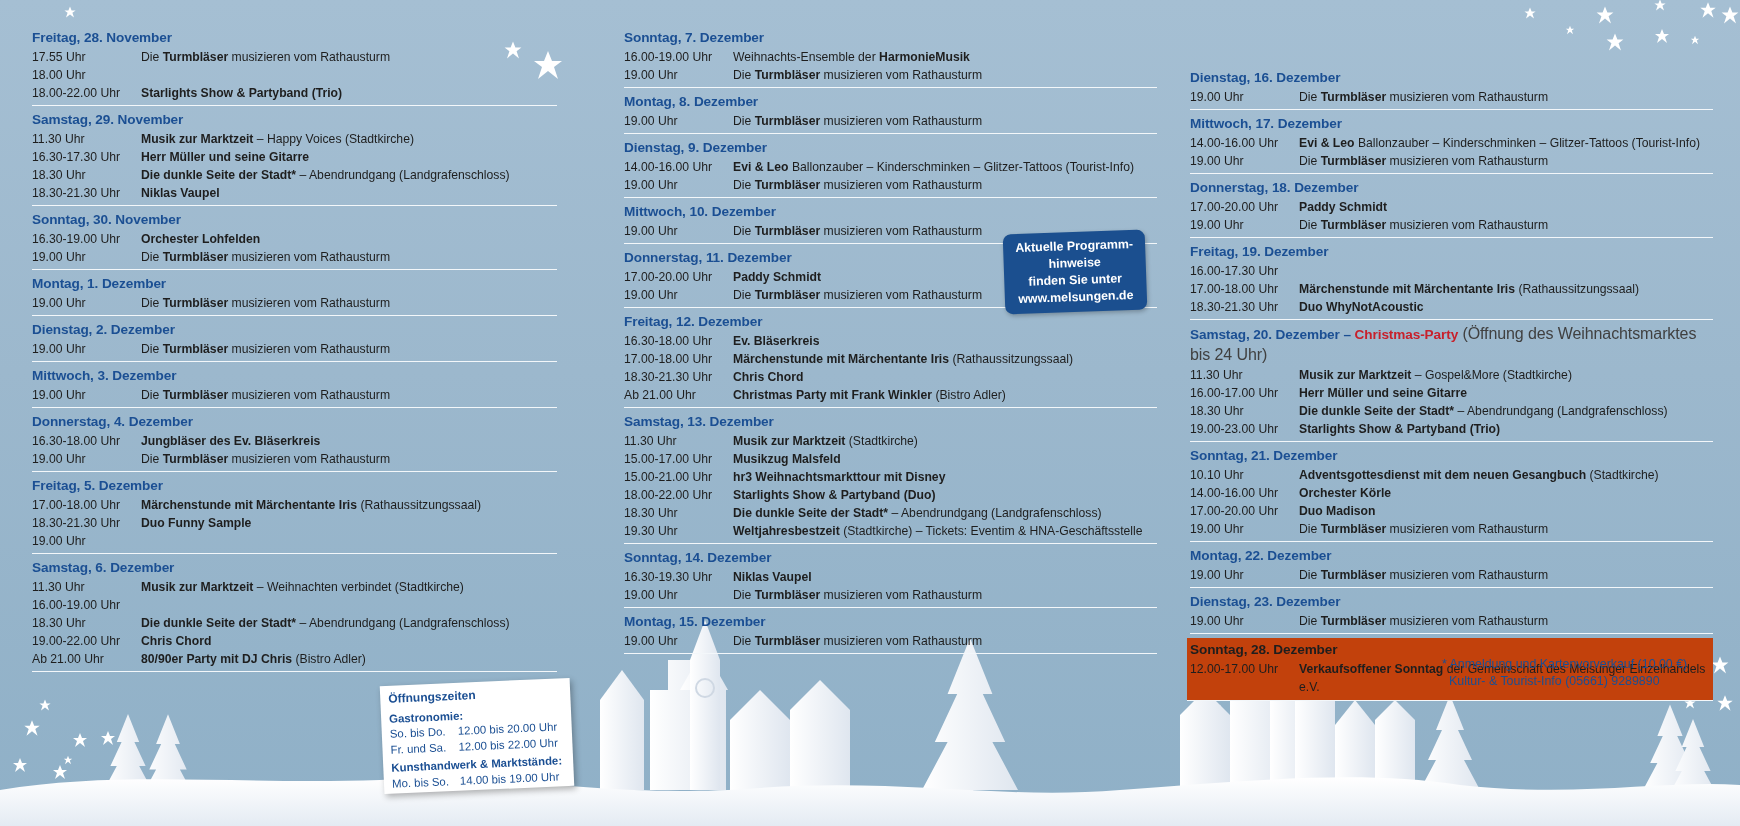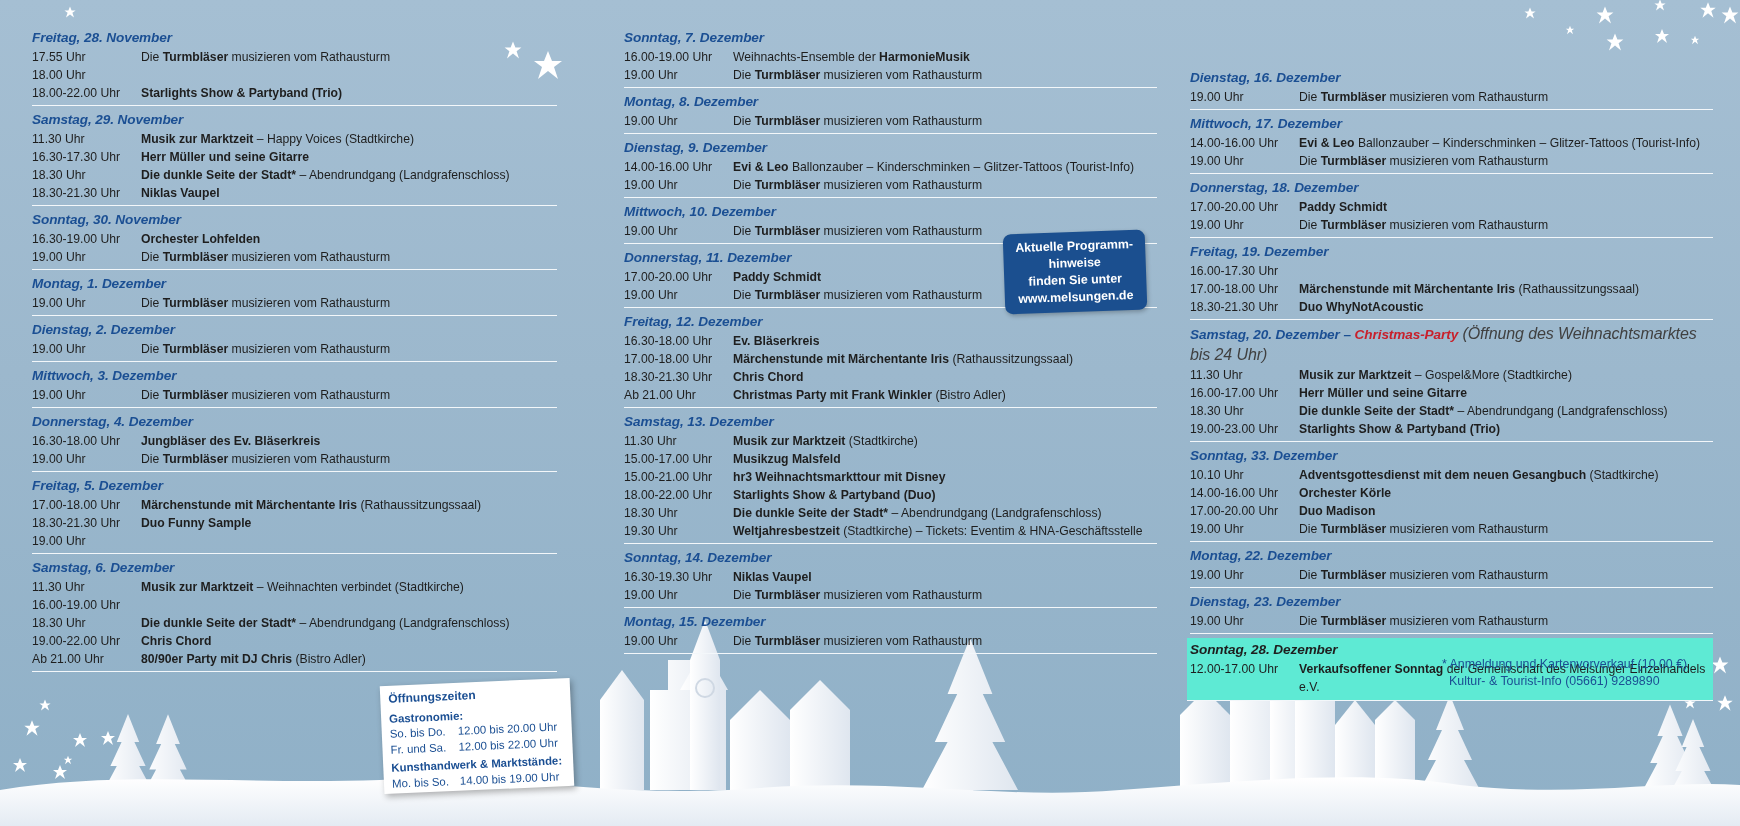--- a/index.html
+++ b/index.html
@@ -4,28 +4,28 @@
 <style>
   html,body{margin:0;padding:0;}
   body{width:1740px;height:826px;overflow:hidden;position:relative;
     font-family:"Liberation Sans",sans-serif;
     background:linear-gradient(180deg,#a5bfd3 0%,#9cb8cd 45%,#8fb0c7 100%);}
   .col{position:absolute;top:28px;}
   .col1{left:32px;width:525px;}
   .col2{left:624px;width:533px;}
   .col3{left:1190px;width:523px;margin-top:40px;}
   .day{border-bottom:1.5px solid #f3f7fa;padding-bottom:3px;margin-bottom:4px;}
-  .day-title{color:#1b4f93;font-weight:bold;font-size:13.6px;line-height:20px;letter-spacing:-0.1px;font-style:italic;}
+  .day-title{color:#1b4f93;font-weight:bold;font-size:13.6px;line-height:20px;letter-spacing:-0.1px;}
   .day-title .red{color:#c8202b;}
   .day-title .note{color:#404040;font-weight:normal;font-size:16px;}
   .row{display:flex;font-size:12.2px;line-height:18px;color:#1e1e1e;}
   .row .time{width:109px;flex:none;}
   .row .desc{flex:1;}
   .row b{font-weight:bold;}
-  .highlight{background:#5eead4;padding:2px 3px 4px 3px;margin-left:-3px;}
+  .highlight{background:#c2410c;padding:2px 3px 4px 3px;margin-left:-3px;}
   .highlight .day-title{color:#1e1e1e;}
   .info-box{position:absolute;left:1004px;top:232px;width:142px;height:80px;background:#1b4f8f;
     border-radius:8px;color:#fff;font-weight:bold;font-size:12.4px;text-align:center;line-height:17px;
     padding-top:6px;box-sizing:border-box;transform:rotate(-2deg);box-shadow:1px 2px 4px rgba(0,0,0,0.25);}
   .hours{position:absolute;left:382px;top:682px;width:190px;height:108px;background:#fff;
     transform:rotate(-2.5deg);box-shadow:2px 3px 6px rgba(0,0,0,0.3);padding:6px 8px;box-sizing:border-box;
     color:#1b4f93;font-size:11.4px;line-height:15.5px;}
   .hours .h-title{font-weight:bold;font-size:12px;margin-bottom:4px;}
   .hours .h-sub{font-weight:bold;}
   .hours .h-row{display:flex;}
@@ -398,21 +398,21 @@
       <div class="row">
         <div class="time">18.30 Uhr</div>
         <div class="desc"><b>Die dunkle Seite der Stadt*</b><span> – Abendrundgang (Landgrafenschloss)</span></div>
       </div>
       <div class="row">
         <div class="time">19.00-23.00 Uhr</div>
         <div class="desc"><b>Starlights Show &amp; Partyband (Trio)</b></div>
       </div>
     </div>
     <div class="day">
-      <div class="day-title"><span>Sonntag, 33. Dezember</span></div>
+      <div class="day-title"><span>Sonntag, 21. Dezember</span></div>
       <div class="row">
         <div class="time">10.10 Uhr</div>
         <div class="desc"><b>Adventsgottesdienst mit dem neuen Gesangbuch</b><span> (Stadtkirche)</span></div>
       </div>
       <div class="row">
         <div class="time">14.00-16.00 Uhr</div>
         <div class="desc"><b>Orchester Körle</b></div>
       </div>
       <div class="row">
         <div class="time">17.00-20.00 Uhr</div>

